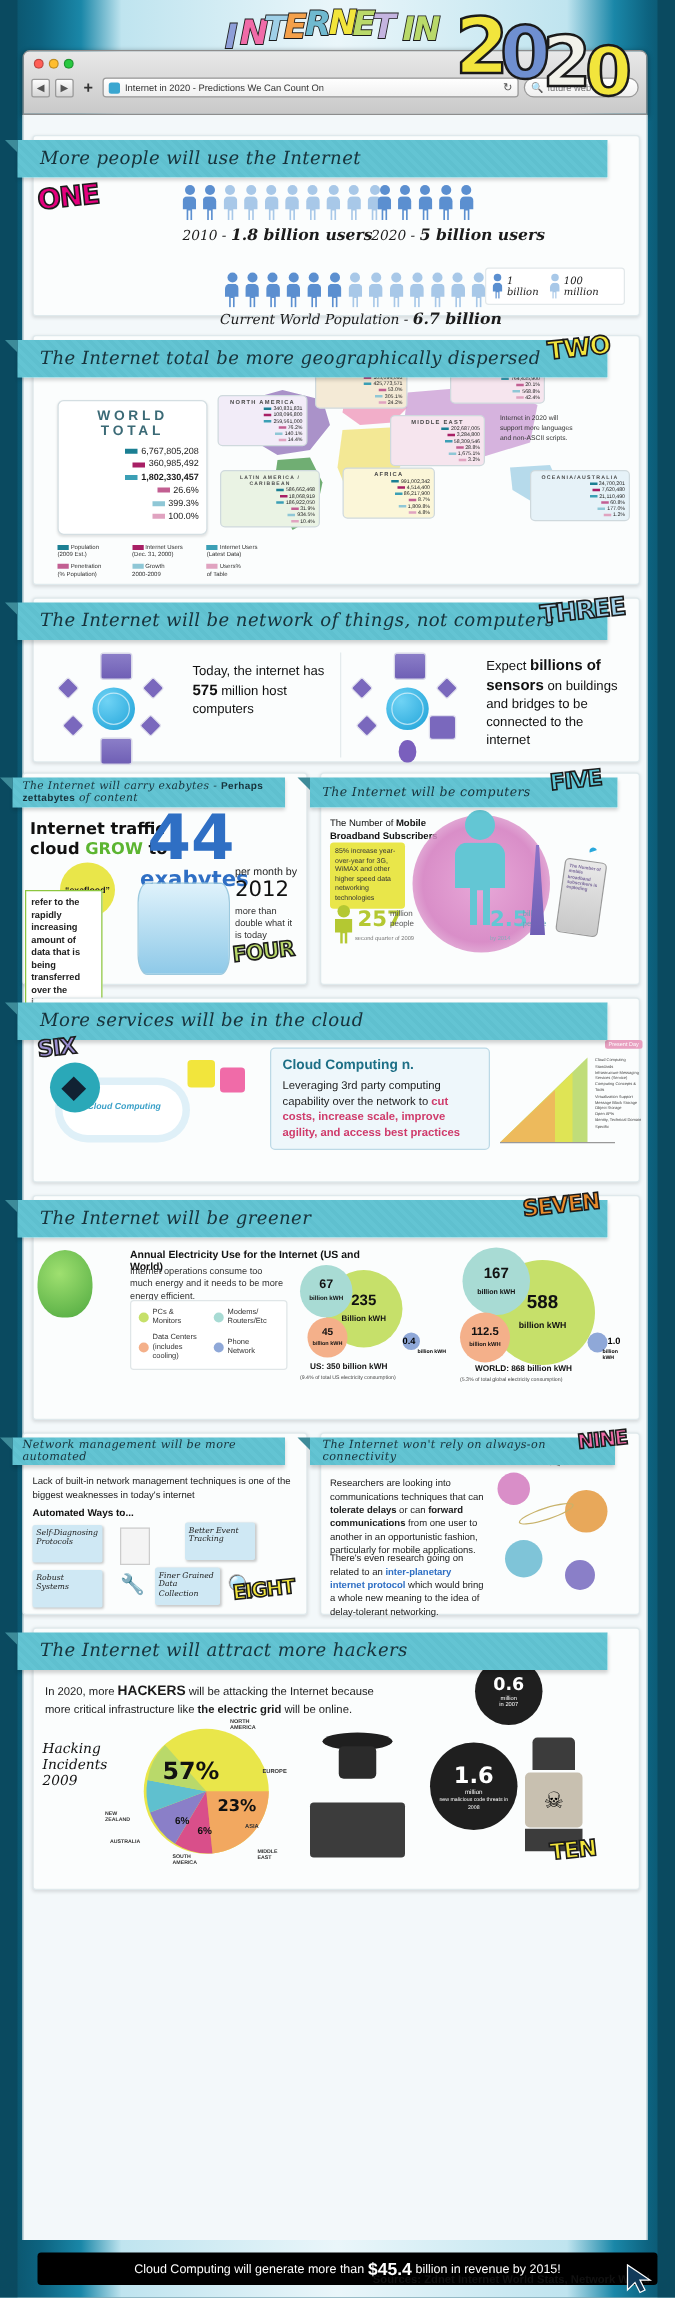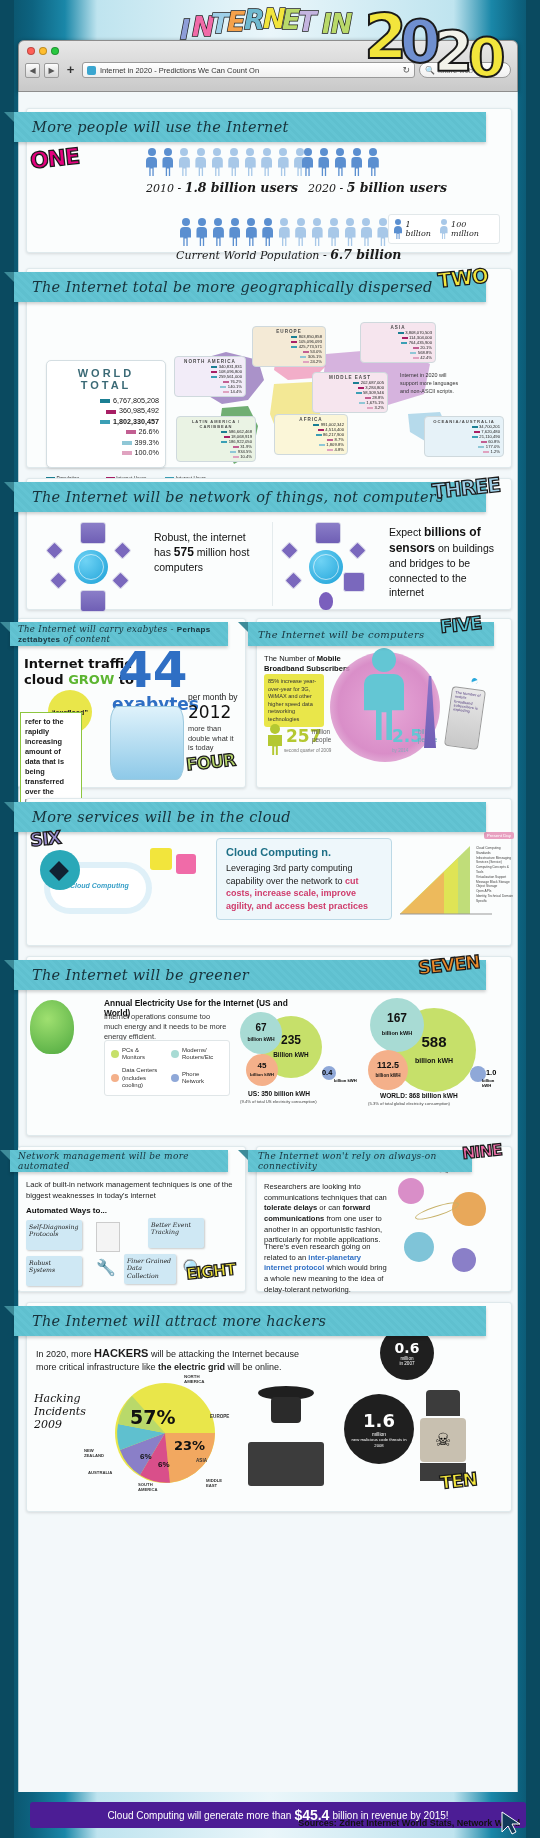--- a/index.html
+++ b/index.html
@@ -110,21 +110,21 @@
   
   .bubble{position:absolute;background:#e9e64a;border-radius:3px;padding:4px;font-size:5.6px;line-height:1.35;color:#333;width:60px;}
   .bigteal{font-family:"DejaVu Sans",sans-serif;font-weight:bold;color:#63c6d4;}
   .bigolive{font-family:"DejaVu Sans",sans-serif;font-weight:bold;color:#b4c832;}
 
   
   .cloudbox{position:absolute;right:14px;top:42px;width:230px;background:#eef7fb;border:1px solid #bcd9e6;border-radius:4px;padding:7px 9px;}
   .cloudbox h4{font-size:11px;color:#1d6f86;margin-bottom:4px;}
   .cloudbox p{font-size:9px;color:#222;line-height:1.4;}
   .cloudbox .hi{color:#cf3b6b;font-weight:bold;}
-  .revbar{position:absolute;left:30px;right:14px;bottom:10px;height:26px;background:#4c1d95;border-radius:3px;
+  .revbar{position:absolute;left:30px;right:14px;bottom:10px;height:26px;background:#000000;border-radius:3px;
           display:flex;align-items:center;justify-content:center;color:#fff;font-size:10px;}
   .revbar b{font-size:14px;margin:0 3px;}
 
   
   .vb{position:absolute;border-radius:50%;display:flex;align-items:center;justify-content:center;text-align:center;
       font-weight:bold;color:#111;line-height:1.05;}
   .vlegend{position:absolute;left:46px;top:66px;width:150px;background:#fff;border:1px solid #e0e6e8;border-radius:3px;
           padding:6px;display:grid;grid-template-columns:1fr 1fr;gap:6px 8px;}
   .vlegend div{font-size:6px;color:#333;display:flex;align-items:center;gap:3px;line-height:1.2;}
   .vdot{width:8px;height:8px;border-radius:50%;flex:none;}
@@ -207,21 +207,21 @@
   <span>2010 - </span><b>1.8 billion users</b>
 </div>
 
 <div style="position:absolute;left:302px;top:148px;">
   <span class="person p-dark"><span class="head"></span><span class="body"></span></span>
   <span class="person p-dark"><span class="head"></span><span class="body"></span></span>
   <span class="person p-dark"><span class="head"></span><span class="body"></span></span>
   <span class="person p-dark"><span class="head"></span><span class="body"></span></span>
   <span class="person p-dark"><span class="head"></span><span class="body"></span></span>
 </div>
-<div class="lbl" style="position:absolute;left:308px;top:180px;">
+<div class="lbl" style="position:absolute;left:297px;top:180px;">
   <span>2020 - </span><b>5 billion users</b>
 </div>
 
 <div style="position:absolute;left:180px;top:218px;">
   <span class="person p-dark"><span class="head"></span><span class="body"></span></span>
   <span class="person p-dark"><span class="head"></span><span class="body"></span></span>
   <span class="person p-dark"><span class="head"></span><span class="body"></span></span>
   <span class="person p-dark"><span class="head"></span><span class="body"></span></span>
   <span class="person p-dark"><span class="head"></span><span class="body"></span></span>
   <span class="person p-dark"><span class="head"></span><span class="body"></span></span>
@@ -249,21 +249,21 @@
     </span>
   <span class="lbl" style="font-size:8px;">100 million</span>
 </div>
 
 <div class="card" style="top:268px;height:200px;"></div>
 <div class="banner" style="top:272px;">
   <h2>The Internet total be more geographically dispersed</h2>
 </div>
 <div class="numbadge" style="left:438px;top:266px;color:#f2e53c;font-size:20px;">TWO</div>
 
-<div style="position:absolute;left:26px;top:268px;width:486px;height:200px;margin-top:40px;">
+<div style="position:absolute;left:26px;top:268px;width:486px;height:200px;">
 
   <svg width="486" height="200" style="position:absolute;left:0;top:0;">
     <path d="M150 58 L200 44 L232 52 L238 72 L222 92 L196 96 L176 84 L156 74 Z" fill="#9b7fc0" opacity=".85"></path>
     <path d="M196 100 L222 98 L232 118 L226 146 L208 156 L198 134 L194 114 Z" fill="#57a05a" opacity=".85"></path>
     <path d="M250 50 L292 44 L300 58 L288 70 L262 72 L248 62 Z" fill="#f0a0c0" opacity=".85"></path>
     <path d="M248 76 L286 74 L296 100 L284 134 L256 136 L244 106 Z" fill="#f2e58a" opacity=".9"></path>
     <path d="M300 46 L372 40 L404 56 L398 86 L352 100 L312 86 L298 64 Z" fill="#cfa6d8" opacity=".85"></path>
     <path d="M382 106 L414 104 L424 126 L404 136 L384 124 Z" fill="#a9d4e8" opacity=".85"></path>
   </svg>
 
@@ -367,21 +367,21 @@
 
 <div style="position:absolute;left:40px;top:522px;width:220px;height:84px;">
   <div class="monitor" style="position:absolute;left:40px;top:0;"></div>
   <div class="dgl" style="position:absolute;left:8px;top:22px;"></div>
   <div class="dgl" style="position:absolute;left:76px;top:22px;"></div>
   <div class="dgl" style="position:absolute;left:12px;top:52px;"></div>
   <div class="dgl" style="position:absolute;left:74px;top:52px;"></div>
   <div class="globe" style="position:absolute;left:34px;top:28px;"></div>
   <div class="monitor" style="position:absolute;left:40px;top:68px;"></div>
   <div class="s3txt" style="position:absolute;left:114px;top:8px;width:108px;">
-    <span>Robust, the internet has </span><b>575</b><span> million host computers</span>
+    <span>Today, the internet has </span><b>575</b><span> million host computers</span>
   </div>
 </div>
 
 <div style="position:absolute;left:272px;top:522px;width:230px;height:84px;border-left:1px solid #e4ebed;">
   <div class="monitor" style="position:absolute;left:42px;top:0;"></div>
   <div class="dgl" style="position:absolute;left:10px;top:22px;"></div>
   <div class="dgl" style="position:absolute;left:78px;top:22px;"></div>
   <div class="dgl" style="position:absolute;left:14px;top:52px;"></div>
   <div style="position:absolute;left:70px;top:50px;width:22px;height:20px;background:#7a68bd;border:1.5px solid #e0e0ee;border-radius:3px;"></div>
   <div class="globe" style="position:absolute;left:36px;top:28px;"></div>
@@ -569,21 +569,21 @@
 <div style="position:absolute;left:26px;top:1206px;font-size:8px;font-weight:bold;color:#111;">Automated Ways to...</div>
 <div class="sticky" style="left:26px;top:1220px;background:#cfe8f4;">Self-Diagnosing Protocols</div>
 <div class="sticky" style="left:148px;top:1218px;background:#cfe8f4;">Better Event Tracking</div>
 <div class="sticky" style="left:26px;top:1256px;background:#cfe8f4;">Robust Systems</div>
 <div class="sticky" style="left:124px;top:1254px;background:#cfe8f4;width:52px;">Finer Grained Data Collection</div>
 <div style="position:absolute;left:96px;top:1222px;width:24px;height:30px;background:#f4f4f4;border:1px solid #ccc;"></div>
 <div style="position:absolute;left:96px;top:1258px;font-size:16px;color:#888;">🔧</div>
 <div style="position:absolute;left:182px;top:1258px;font-size:18px;color:#999;">🔍</div>
 
 <div class="card" style="top:1146px;left:256px;width:256px;height:146px;"></div>
-<div class="banner" style="top:1150px;left:248px;width:224px;padding-left:10px;height:22px;">
+<div class="banner" style="top:1150px;left:248px;width:244px;padding-left:10px;height:22px;">
   <h2 style="font-size:9px;">The Internet won't rely on always-on connectivity</h2>
 </div>
 <div class="numbadge" style="left:462px;top:1142px;color:#f06ba8;font-size:16px;">NINE</div>
 <div class="note" style="position:absolute;left:264px;top:1182px;width:124px;">
   <span>Researchers are looking into communications techniques that can </span><b>tolerate delays</b><span> or can </span><b>forward communications</b><span> from one user to another in an opportunistic fashion, particularly for mobile applications.</span>
 </div>
 <div class="note" style="position:absolute;left:264px;top:1242px;width:124px;">
   <span>There's even research going on related to an </span><b style="color:#2f6fc4;">inter-planetary internet protocol</b><span> which would bring a whole new meaning to the idea of delay-tolerant networking.</span>
 </div>
 <div style="position:absolute;left:398px;top:1178px;width:26px;height:26px;border-radius:50%;background:#d98ec8;"></div>

